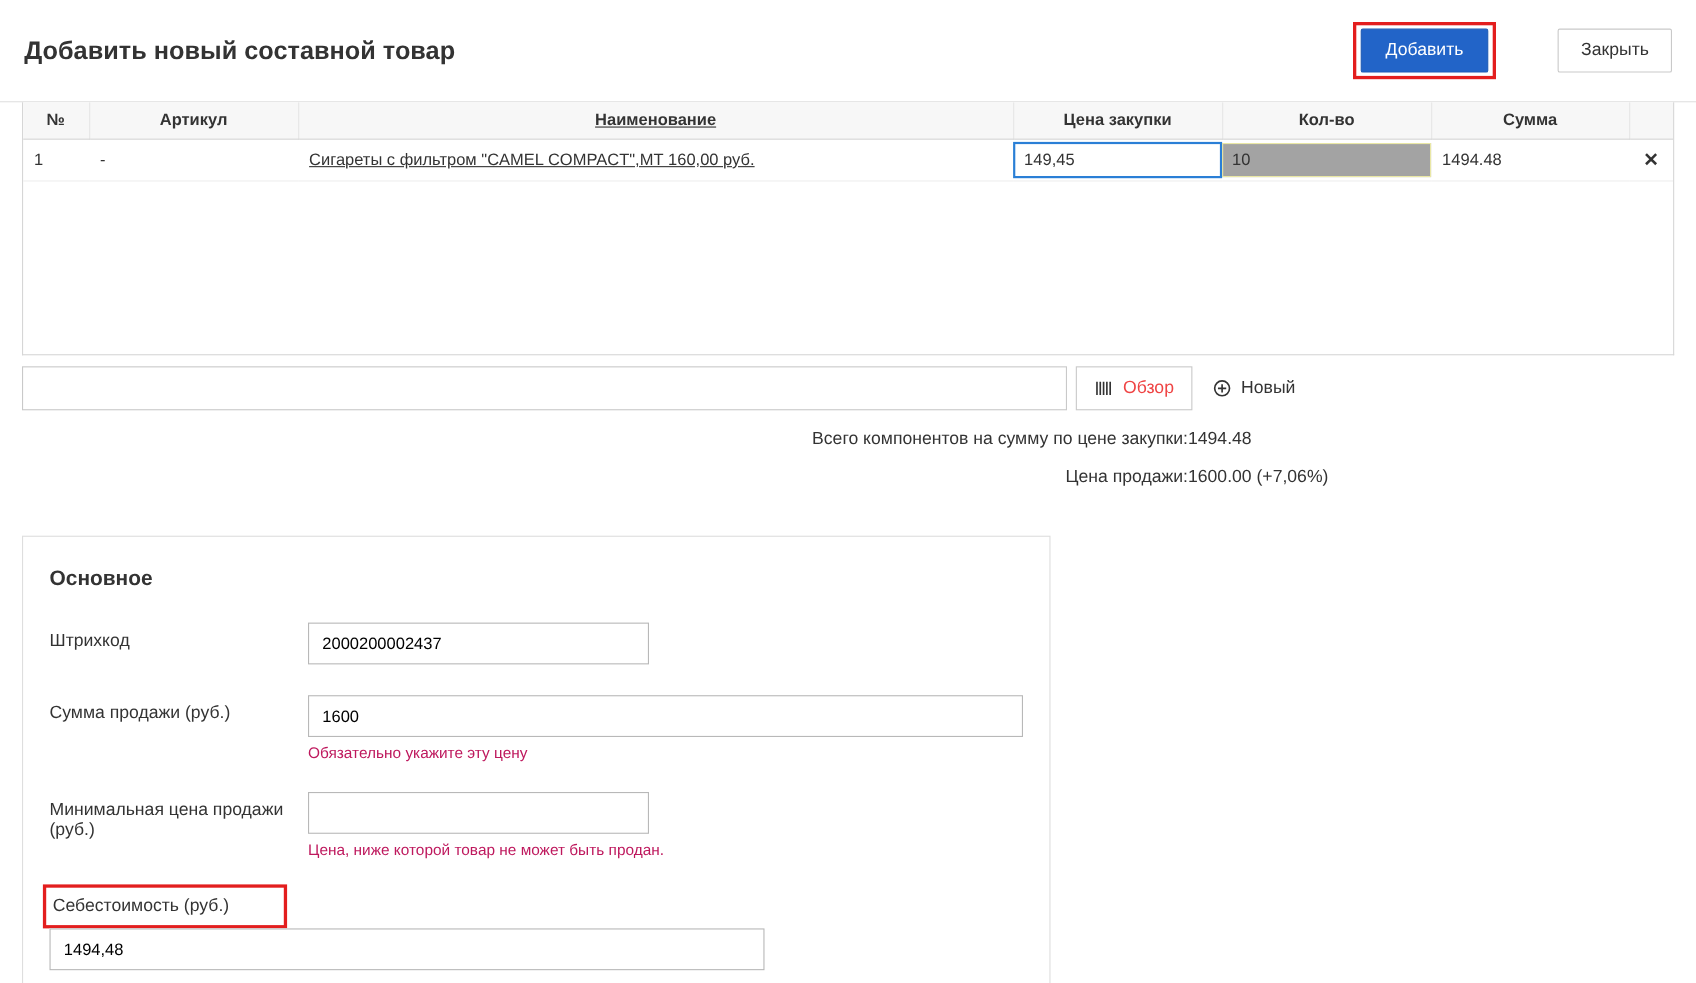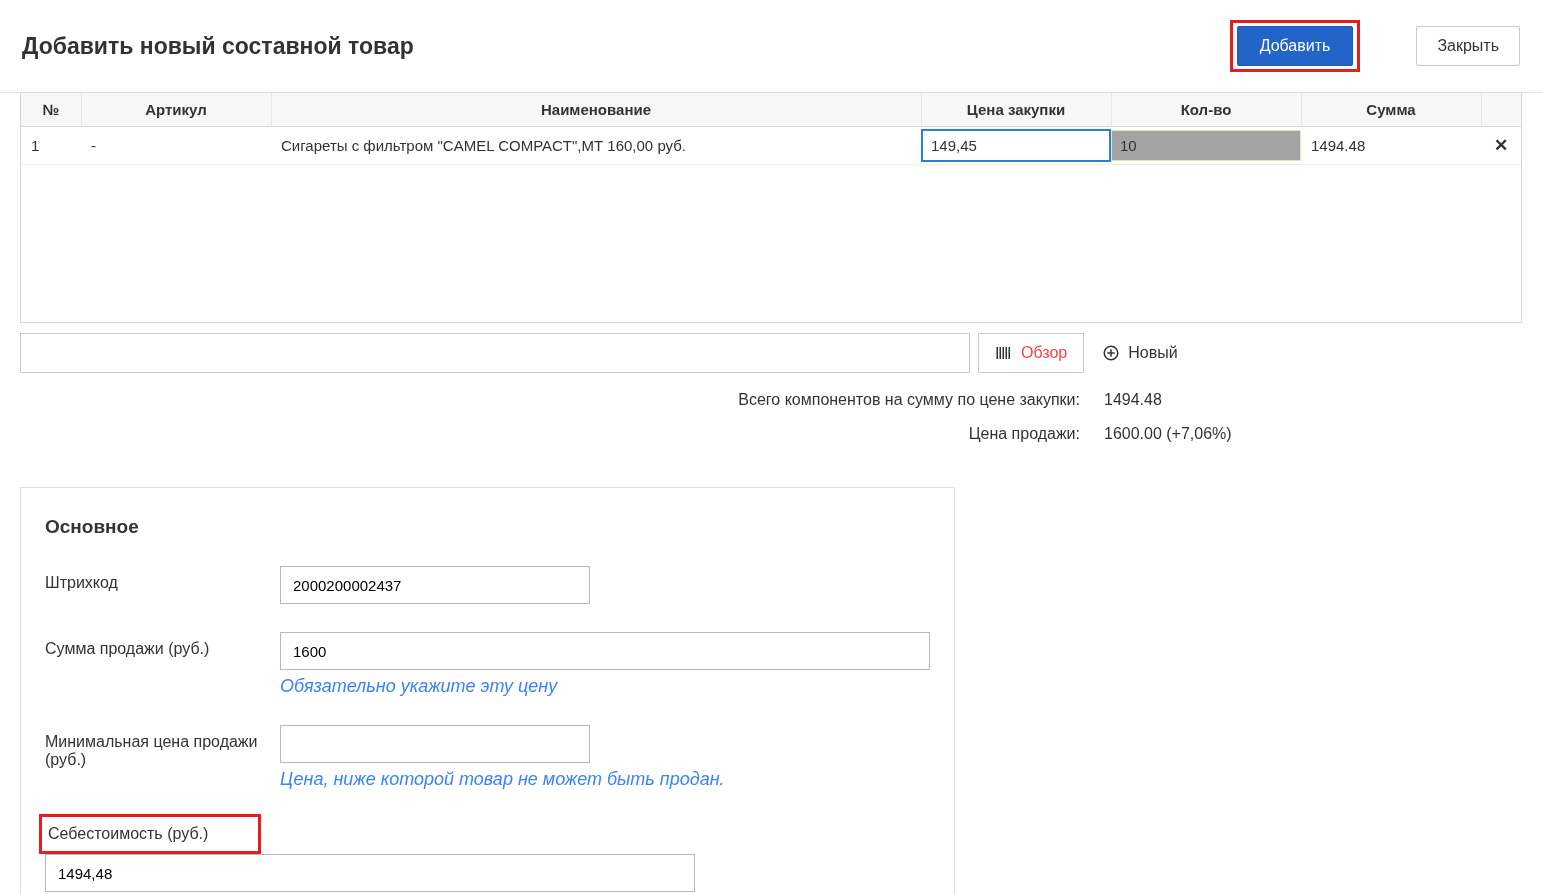--- a/index.html
+++ b/index.html
@@ -58,21 +58,21 @@
     }
     table.grid thead th:last-child { border-right: none; }
     table.grid tbody td {
       padding: 8px 10px;
       border-bottom: 1px solid #eee;
       font-size: 15px;
       vertical-align: middle;
     }
     .col-num { width: 60px; text-align: left; }
     .col-sku { width: 190px; text-align: left; }
-    .col-name { text-align: left; }
+    .col-name { text-align: left; text-decoration: underline; }
     .col-price { width: 190px; }
     .col-qty { width: 190px; }
     .col-sum { width: 180px; text-align: left; }
     .col-del { width: 40px; text-align: center; }
     
     .cell-edit-active {
       border: 2px solid #2a7fd6;
       padding: 6px 8px;
       background: #fff;
     }
@@ -123,21 +123,20 @@
       color: #333;
     }
     .icon-svg { width: 18px; height: 18px; flex-shrink: 0; }
     
     .summary {
       padding: 4px 20px 28px 20px;
     }
     .summary-row {
       display: flex;
       justify-content: flex-start;
-      gap: 24px;
       margin-bottom: 16px;
       font-size: 16px;
     }
     .summary-label { text-align: right; width: 1060px; color: #333; }
     .summary-value { width: 200px; text-align: left; }
     
     .panel {
       margin: 0 20px 20px 20px;
       border: 1px solid #dedede;
       background: #fff;
@@ -165,21 +164,21 @@
       padding: 0 12px;
       font-size: 15px;
     }
     .form-input-lg {
       width: 650px;
       height: 38px;
       border: 1px solid #b8b8b8;
       padding: 0 12px;
       font-size: 15px;
     }
-    .form-hint { font-size: 18px; color: #3b82f6; margin-top: 6px; font-style: italic; }
+    .form-hint { font-size: 14px; color: #be185d; margin-top: 6px; }
     
     .highlight-cost-label {
       border: 3px solid #e31e1e;
       padding: 8px 12px 8px 6px;
       margin-left: -6px;
       margin-top: -4px;
       display: inline-block;
       width: 222px;
     }
   </style>

